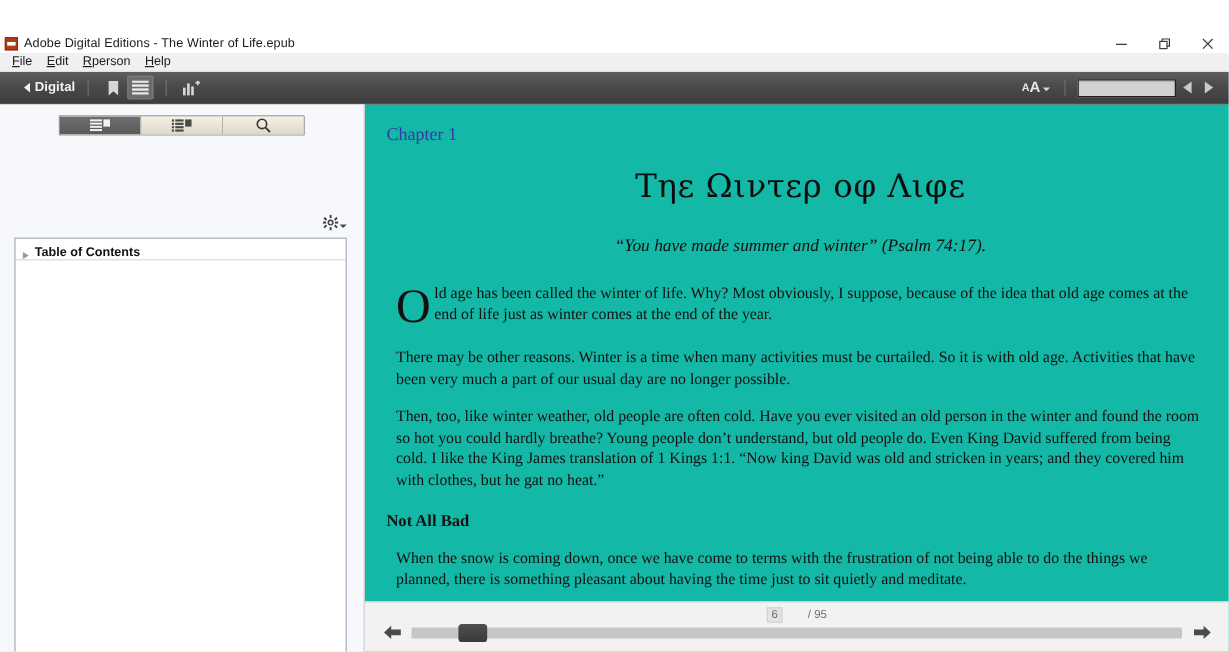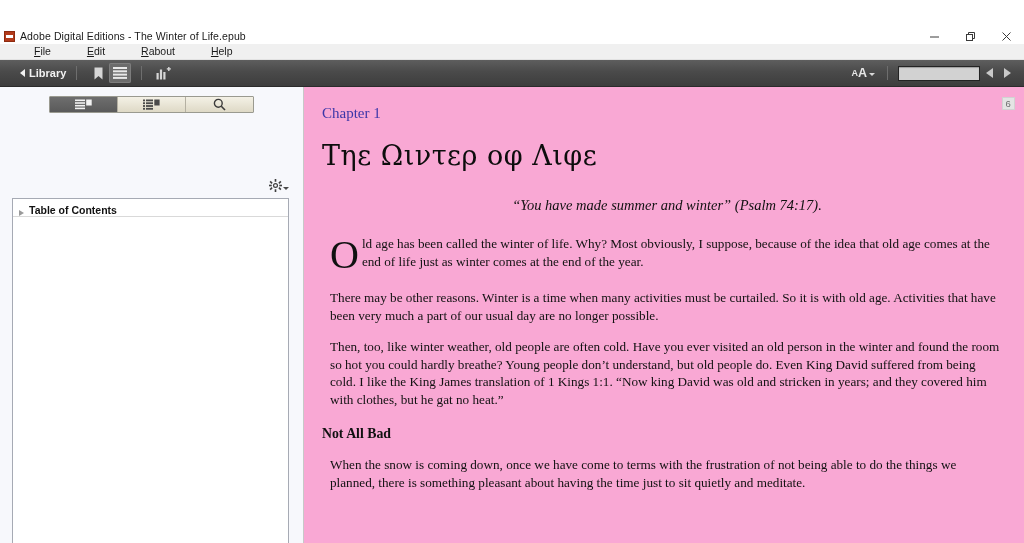--- a/index.html
+++ b/index.html
@@ -66,21 +66,20 @@
     display: flex; align-items: center;
     padding-left: 4px;
     flex: 0 0 auto;
   }
   .menu-item {
     font-size: 10.5px;
     color: #1a1a1a;
     padding: 0 6px;
     line-height: 15px;
     white-space: nowrap;
-    margin-left: 24px;
   }
   .menu-item u { text-decoration: underline; }
 
   
   .toolbar {
     height: 26px;
     background: linear-gradient(to bottom, #5e5e5e 0%, #4a4a4a 45%, #3d3d3d 100%);
     display: flex; align-items: center;
     flex: 0 0 auto;
     position: relative;
@@ -230,39 +229,40 @@
   .toc-label {
     font-size: 10.5px;
     font-weight: bold;
     color: #111111;
     white-space: nowrap;
   }
 
   
   .reader {
     flex: 1 1 auto;
-    display: flex; flex-direction: row;
-    background: #f9a8d4;
+    display: flex; flex-direction: column;
+    background: #14b8a6;
     min-width: 0;
   }
   .page {
     flex: 1 1 auto;
     padding: 14px 12px 0 18px;
     overflow: hidden;
     font-family: "Liberation Serif", serif;
     color: #111111;
     min-height: 0;
   }
   .chapter-label {
     font-family: "Liberation Serif", serif;
     font-size: 15px;
     color: #3b36a8;
     margin: 4px 0 0 0;
   }
   .book-title {
+    text-align: center;
     font-family: "DejaVu Serif", serif;
     font-size: 27px;
     font-weight: normal;
     letter-spacing: 0.5px;
     margin: 18px 0 0 0;
     color: #0d0d0d;
   }
   .epigraph {
     text-align: center;
     font-style: italic;
@@ -369,28 +369,28 @@
           <line x1="1.5" y1="1.5" x2="9.5" y2="9.5" stroke="#3a3a3a" stroke-width="1"></line>
           <line x1="9.5" y1="1.5" x2="1.5" y2="9.5" stroke="#3a3a3a" stroke-width="1"></line>
         </svg>
       </div>
     </div>
   </div>
 
   <div class="menubar">
     <div class="menu-item"><u>F</u><span>ile</span></div>
     <div class="menu-item"><u>E</u><span>dit</span></div>
-    <div class="menu-item"><u>R</u><span>about</span></div>
+    <div class="menu-item"><u>R</u><span>person</span></div>
     <div class="menu-item"><u>H</u><span>elp</span></div>
   </div>
 
   <div class="toolbar">
     <div class="tb-library">
       <span class="caret"></span>
-      <span>Library</span>
+      <span>Digital</span>
     </div>
     <div class="tb-sep"></div>
     <div class="tb-btn">
       <svg width="9" height="13" viewBox="0 0 9 13">
           <path d="M0.5,0.5 H8.5 V12.5 L4.5,9 L0.5,12.5 Z" fill="#d6d6d6"></path>
         </svg>
     </div>
     <div class="tb-btn active">
       <svg width="14" height="12" viewBox="0 0 14 12">
         <rect x="0" y="0" width="14" height="2" fill="#e9e9e9"></rect>

